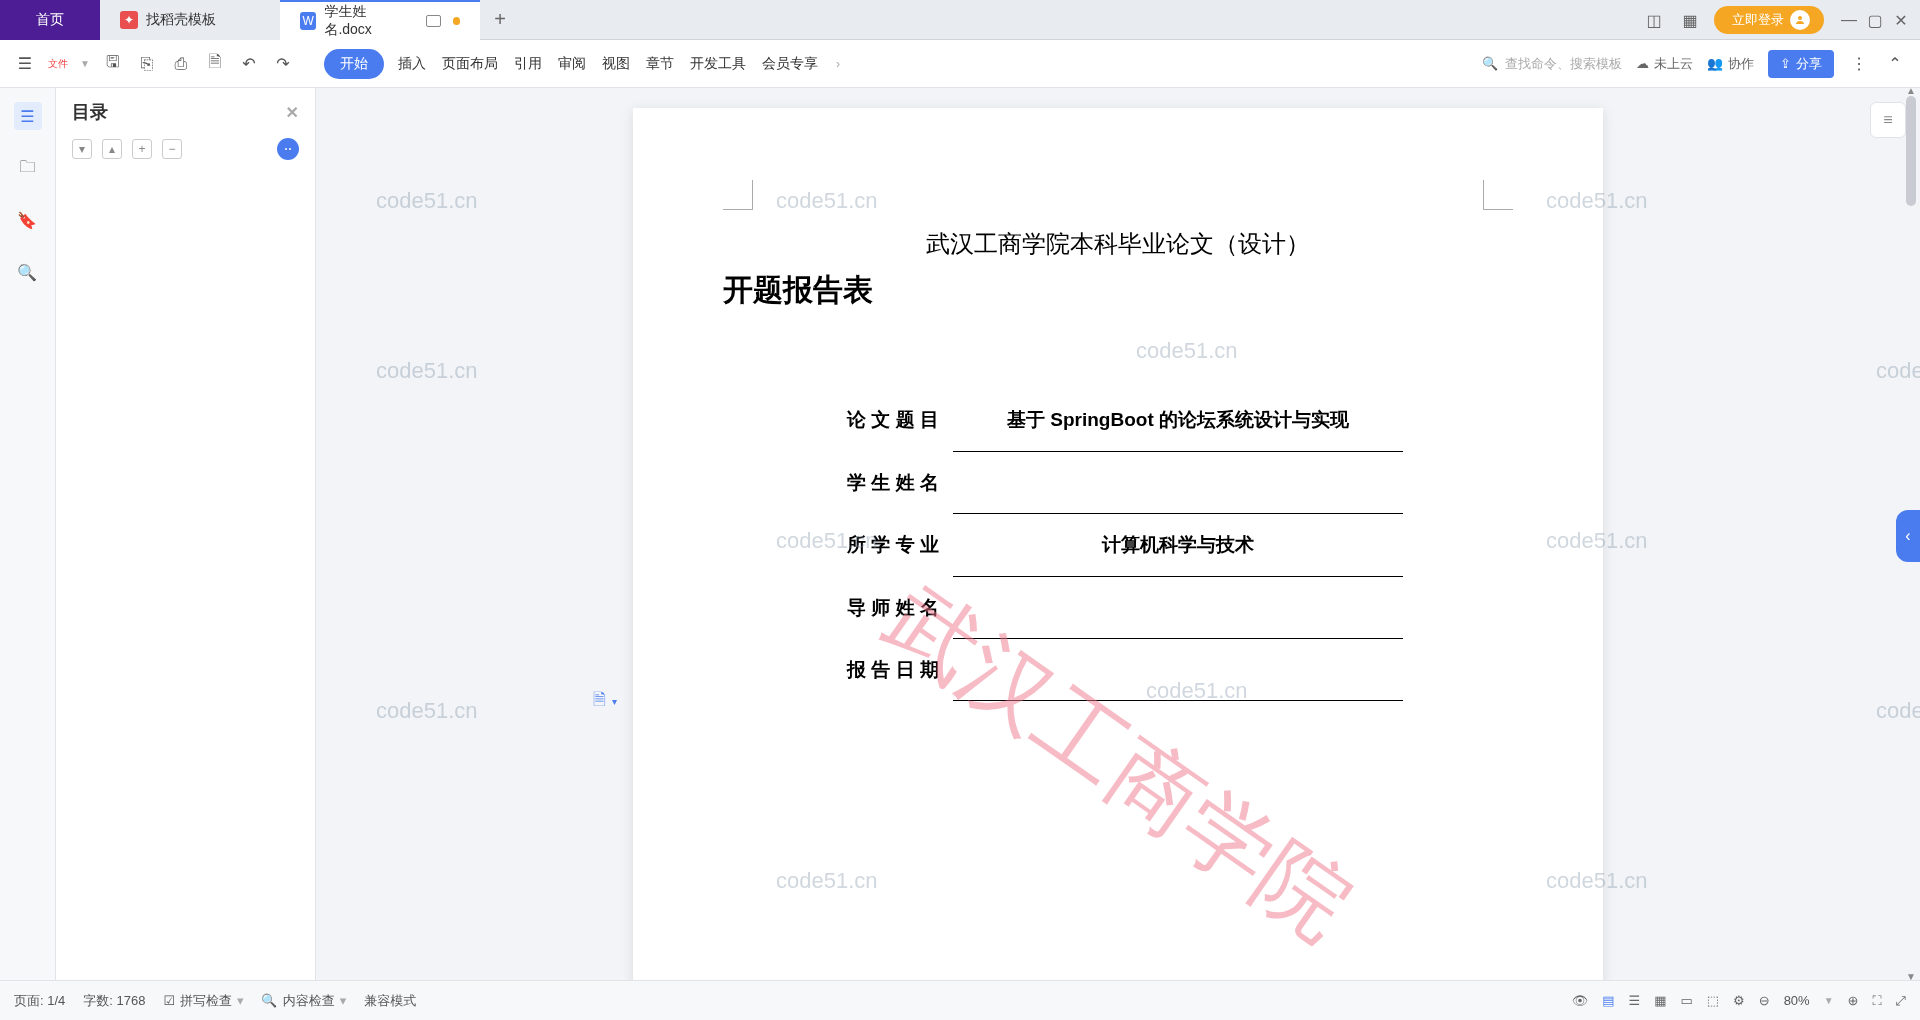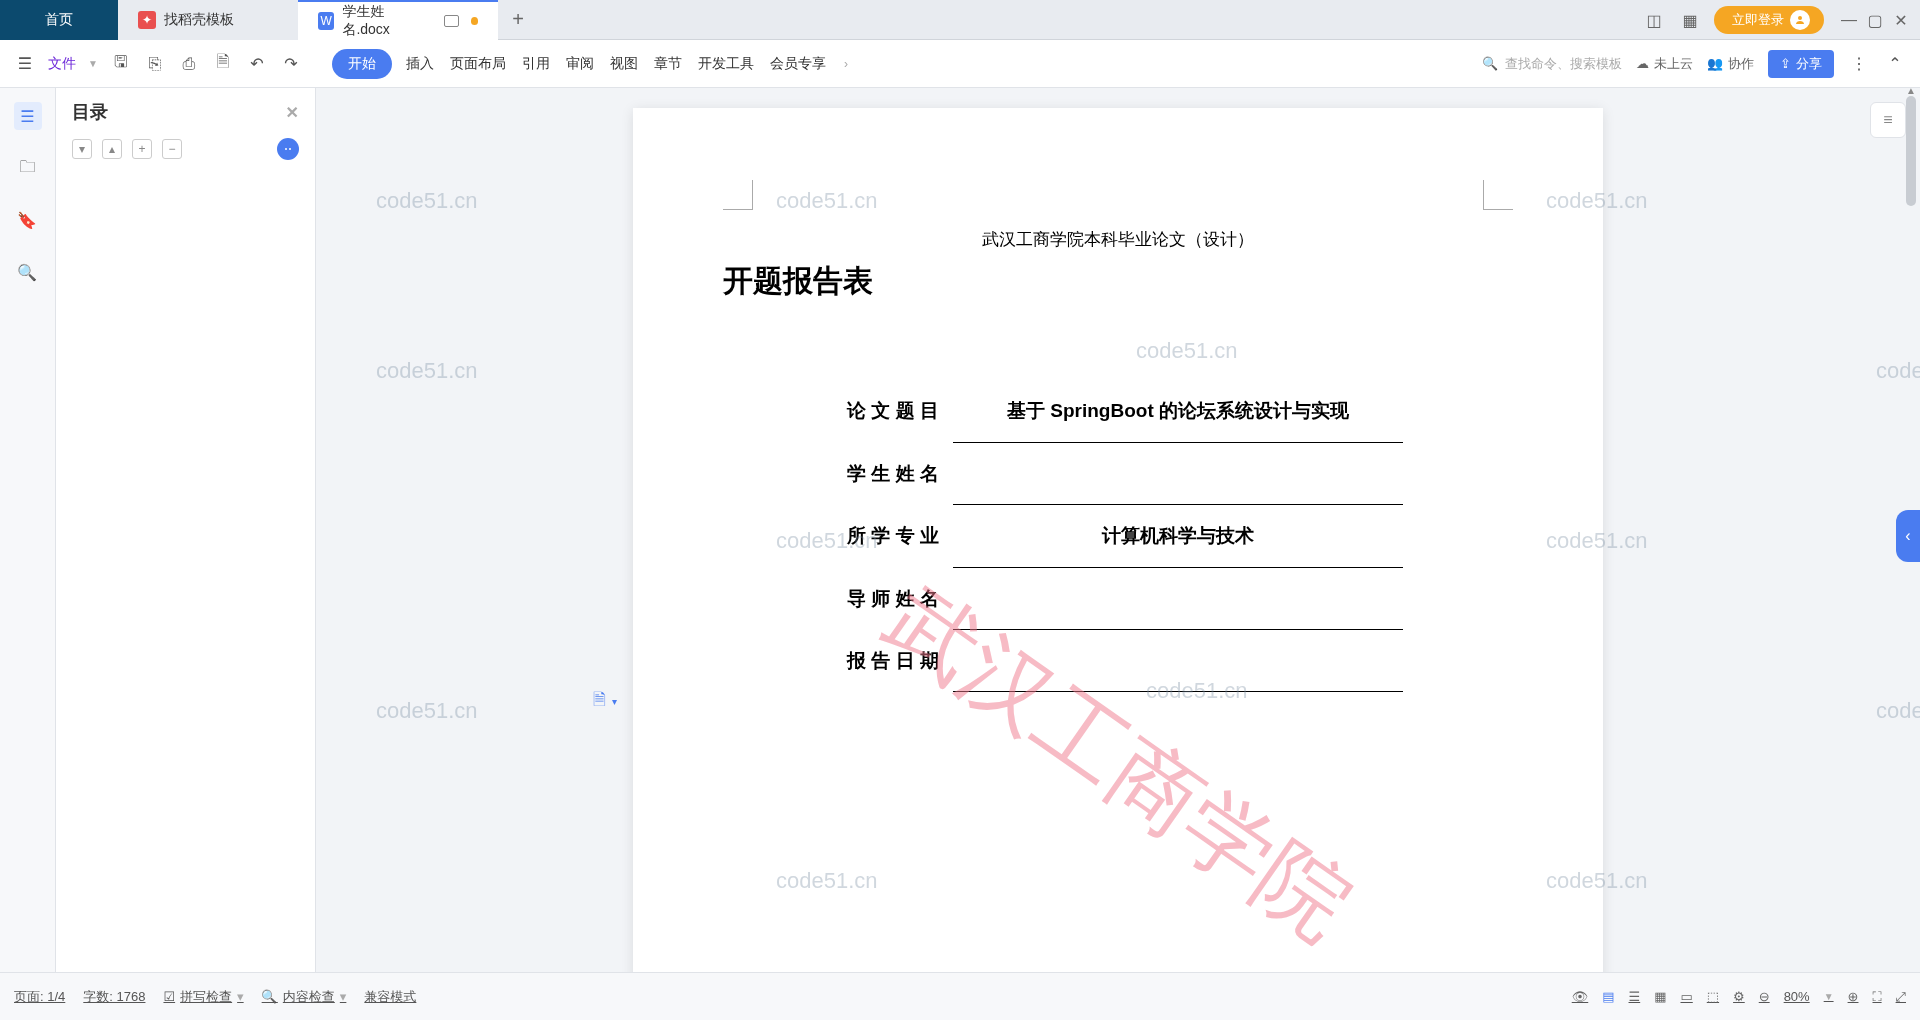--- a/index.html
+++ b/index.html
@@ -1,37 +1,37 @@
 <!DOCTYPE html>
 <html><head>
 <meta charset="utf-8">
 <style>
 *{margin:0;padding:0;box-sizing:border-box;font-family:"Microsoft YaHei",sans-serif;}
 body{width:1920px;height:1020px;background:#fff;overflow:hidden;position:relative;}
 .tabbar{height:40px;background:#e8ebf0;display:flex;align-items:center;border-bottom:1px solid #d0d4da;}
 .tab{height:40px;display:flex;align-items:center;padding:0 20px;font-size:14px;cursor:pointer;position:relative;}
-.tab.home{background:#0c4a6e;color:#fff;width:118px;justify-content:center;}
+.tab.home{background:#4c1d95;color:#fff;width:100px;justify-content:center;}
 .tab.t2{background:#e8ebf0;color:#333;width:180px;}
 .tab.t3{background:#fff;color:#333;width:200px;border-top:2px solid #4a7cf0;}
 .tab-icon{width:18px;height:18px;margin-right:8px;display:inline-flex;align-items:center;justify-content:center;border-radius:3px;font-size:12px;}
 .tab-icon.red{background:#e94f4f;color:#fff;}
 .tab-icon.blue{background:#4a7cf0;color:#fff;}
 .tab-add{width:40px;height:40px;display:flex;align-items:center;justify-content:center;font-size:20px;color:#666;cursor:pointer;}
 .tab-dot{width:8px;height:8px;border-radius:50%;background:#f5a623;margin-left:12px;}
 .tab-screen{width:16px;height:12px;border:1.5px solid #888;border-radius:2px;margin-left:20px;}
 .win-controls{position:absolute;right:0;top:0;height:40px;display:flex;align-items:center;gap:4px;padding-right:8px;}
 .win-ctrl{width:22px;height:22px;display:flex;align-items:center;justify-content:center;color:#666;cursor:pointer;}
 .login-btn{background:#f5a623;color:#fff;height:28px;border-radius:14px;padding:0 14px 0 18px;display:flex;align-items:center;font-size:13px;margin-right:10px;}
 .avatar-circle{width:20px;height:20px;border-radius:50%;background:#fff;margin-left:6px;display:flex;align-items:center;justify-content:center;}
 .topbar-ico{width:24px;height:24px;display:flex;align-items:center;justify-content:center;color:#666;margin-right:8px;cursor:pointer;}
 
 .toolbar{height:48px;background:#fff;border-bottom:1px solid #e0e3e8;display:flex;align-items:center;padding:0 14px;}
 .tb-left{display:flex;align-items:center;gap:12px;}
 .tb-ico{width:22px;height:22px;display:flex;align-items:center;justify-content:center;color:#555;cursor:pointer;}
-.tb-txt{font-size:14px;color:#6d28d9;cursor:pointer;}
+.tb-txt{font-size:10px;color:#ef4444;cursor:pointer;}
 .tb-menu{display:flex;align-items:center;gap:12px;margin-left:30px;}
 .tb-menu-item{font-size:14px;color:#333;cursor:pointer;padding:6px 2px;}
 .tb-menu-item.active{background:#4a7cf0;color:#fff;border-radius:16px;padding:6px 16px;}
 .tb-chev{color:#aaa;font-size:12px;margin-left:4px;}
 .tb-right{margin-left:auto;display:flex;align-items:center;gap:14px;}
 .search-box{display:flex;align-items:center;color:#aaa;font-size:13px;}
 .search-ico{margin-right:6px;}
 .share-btn{background:#4a7cf0;color:#fff;border-radius:4px;padding:5px 12px;font-size:13px;display:flex;align-items:center;gap:5px;cursor:pointer;}
 .cloud-txt{font-size:13px;color:#666;display:flex;align-items:center;gap:5px;cursor:pointer;}
 
@@ -43,21 +43,21 @@
 .side-panel{width:260px;background:#fff;border-right:1px solid #e0e3e8;padding:12px 16px;}
 .side-title{font-size:18px;font-weight:600;color:#333;display:flex;align-items:center;}
 .side-close{margin-left:auto;color:#aaa;cursor:pointer;font-size:16px;}
 .side-tools{display:flex;align-items:center;gap:10px;margin-top:14px;}
 .side-tool{width:20px;height:20px;border:1px solid #ccc;border-radius:3px;display:flex;align-items:center;justify-content:center;font-size:12px;color:#888;cursor:pointer;}
 .side-bubble{width:22px;height:22px;border-radius:50%;background:#4a7cf0;margin-left:auto;display:flex;align-items:center;justify-content:center;}
 
 .canvas{flex:1;background:#f2f4f7;position:relative;overflow:hidden;}
 .page{position:absolute;left:50%;top:20px;transform:translateX(-50%);width:970px;height:1310px;background:#fff;box-shadow:0 2px 12px rgba(0,0,0,.1);}
 .page-inner{padding:120px 90px;position:relative;}
-.doc-subtitle{text-align:center;font-size:17px;color:#000;font-family:SimSun,serif;}
+.doc-subtitle{text-align:center;font-size:24px;color:#000;font-family:SimSun,serif;}
 .doc-title{text-align:left;font-size:30px;font-weight:700;color:#000;margin-top:10px;font-family:SimSun,serif;}
 .form-table{margin:78px auto 0;border-collapse:collapse;font-family:SimSun,serif;}
 .form-table td{padding:18px 14px;font-size:19px;color:#000;font-weight:bold;}
 .form-table .lbl{width:120px;text-align:justify;text-align-last:justify;font-weight:700;}
 .form-table .val{width:450px;text-align:center;border-bottom:1.5px solid #000;}
 .doc-corner{position:absolute;width:30px;height:30px;}
 .doc-corner.tl{top:72px;left:90px;border-bottom:1px solid #aaa;border-right:1px solid #aaa;}
 .doc-corner.tr{top:72px;right:90px;border-bottom:1px solid #aaa;border-left:1px solid #aaa;}
 
 .right-float{position:absolute;right:14px;top:14px;width:36px;height:36px;background:#fff;border:1px solid #e0e3e8;border-radius:6px;display:flex;align-items:center;justify-content:center;color:#888;cursor:pointer;}
@@ -65,21 +65,21 @@
 .doc-float{position:absolute;left:calc(50% - 525px);top:600px;display:flex;align-items:center;gap:6px;color:#4a7cf0;}
 
 .watermark{position:absolute;color:rgba(120,140,160,.35);font-size:22px;pointer-events:none;}
 .wm-red{position:absolute;left:50%;top:50%;transform:translate(-50%,-50%) rotate(35deg);font-size:90px;color:rgba(240,120,140,.5);font-family:SimSun,serif;white-space:nowrap;pointer-events:none;}
 .wm-banner{position:absolute;left:670px;top:490px;font-size:34px;color:#d94060;font-weight:500;pointer-events:none;}
 
 .scrollbar{position:absolute;right:2px;top:88px;width:14px;height:calc(100% - 130px);}
 .scroll-thumb{position:absolute;top:8px;right:2px;width:10px;height:110px;background:#c8ccd2;border-radius:5px;}
 .scroll-arrow{position:absolute;right:1px;width:12px;height:12px;color:#888;font-size:10px;display:flex;align-items:center;justify-content:center;}
 
-.statusbar{position:absolute;bottom:0;left:0;right:0;height:48px;background:#f7f8fa;border-top:1px solid #e0e3e8;display:flex;align-items:center;padding:0 14px;font-size:13px;color:#555;text-decoration:underline;}
+.statusbar{position:absolute;bottom:0;left:0;right:0;height:40px;background:#f7f8fa;border-top:1px solid #e0e3e8;display:flex;align-items:center;padding:0 14px;font-size:13px;color:#555;}
 .sb-item{display:flex;align-items:center;gap:5px;margin-right:18px;cursor:pointer;}
 .sb-right{margin-left:auto;display:flex;align-items:center;gap:14px;}
 .sb-ico{display:flex;align-items:center;justify-content:center;color:#666;}
 .sb-ico.active{color:#4a7cf0;}
 </style>
 </head>
 <body>
 
 <div class="tabbar">
   <div class="tab home">首页</div>

